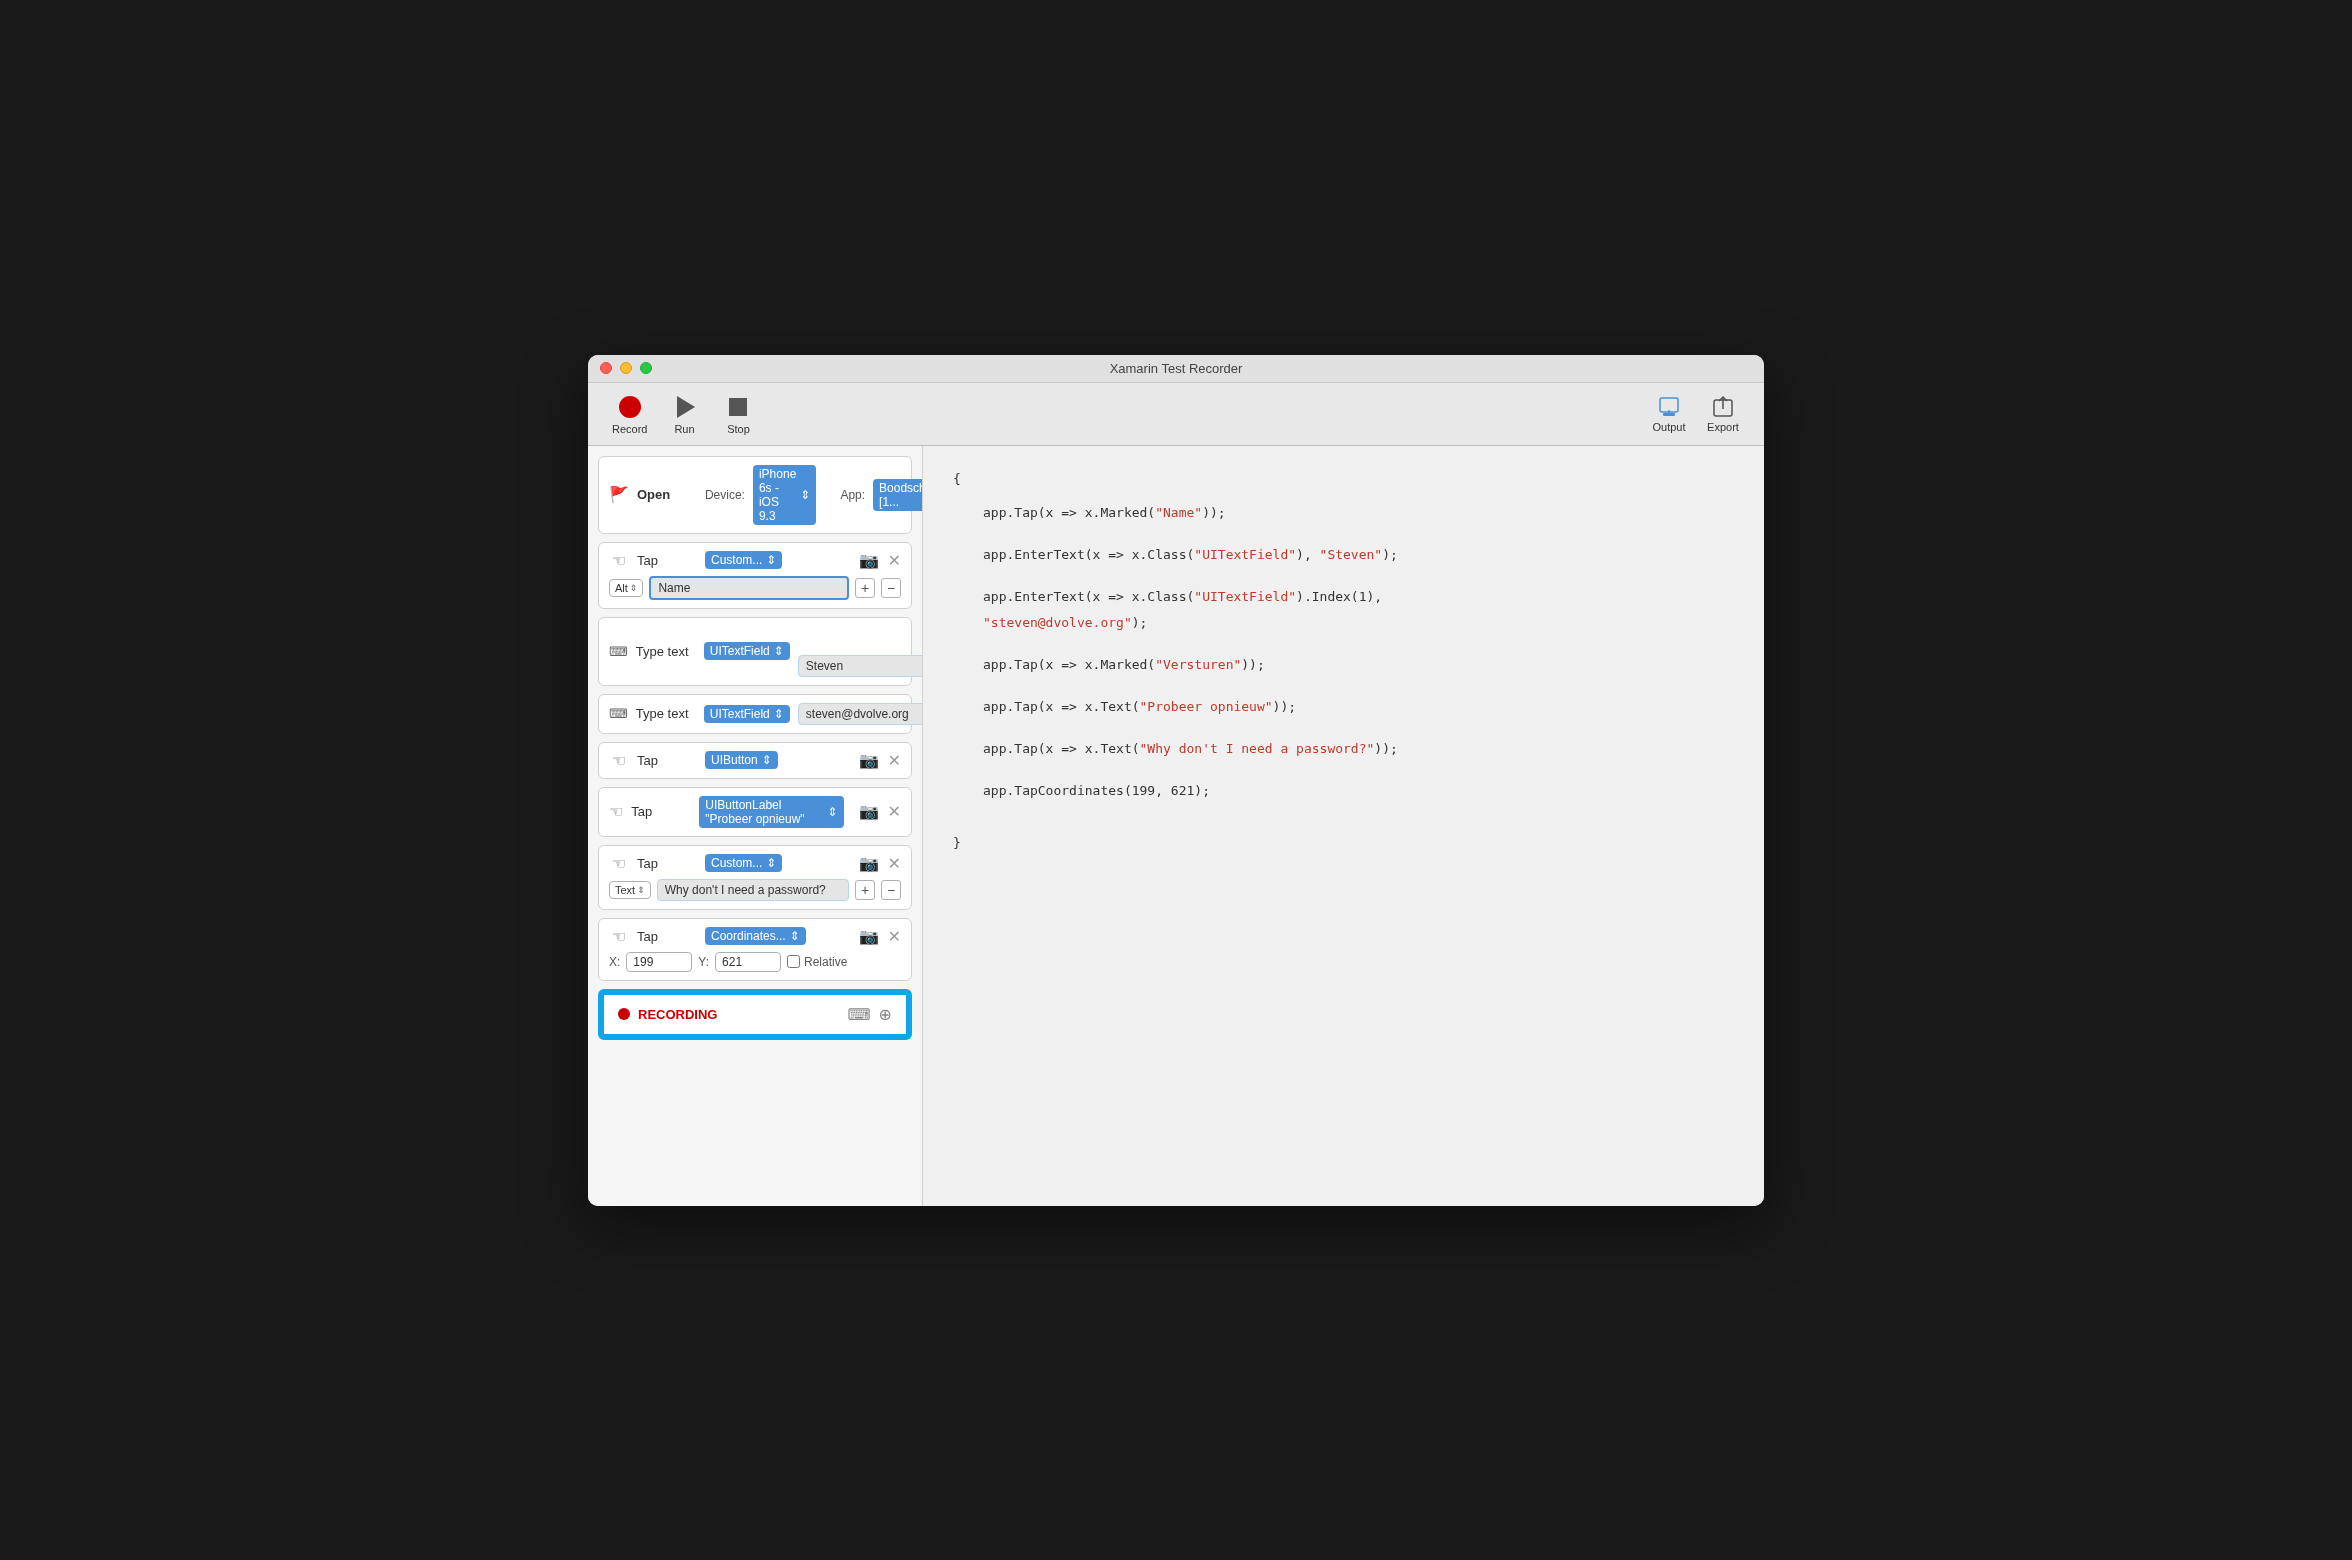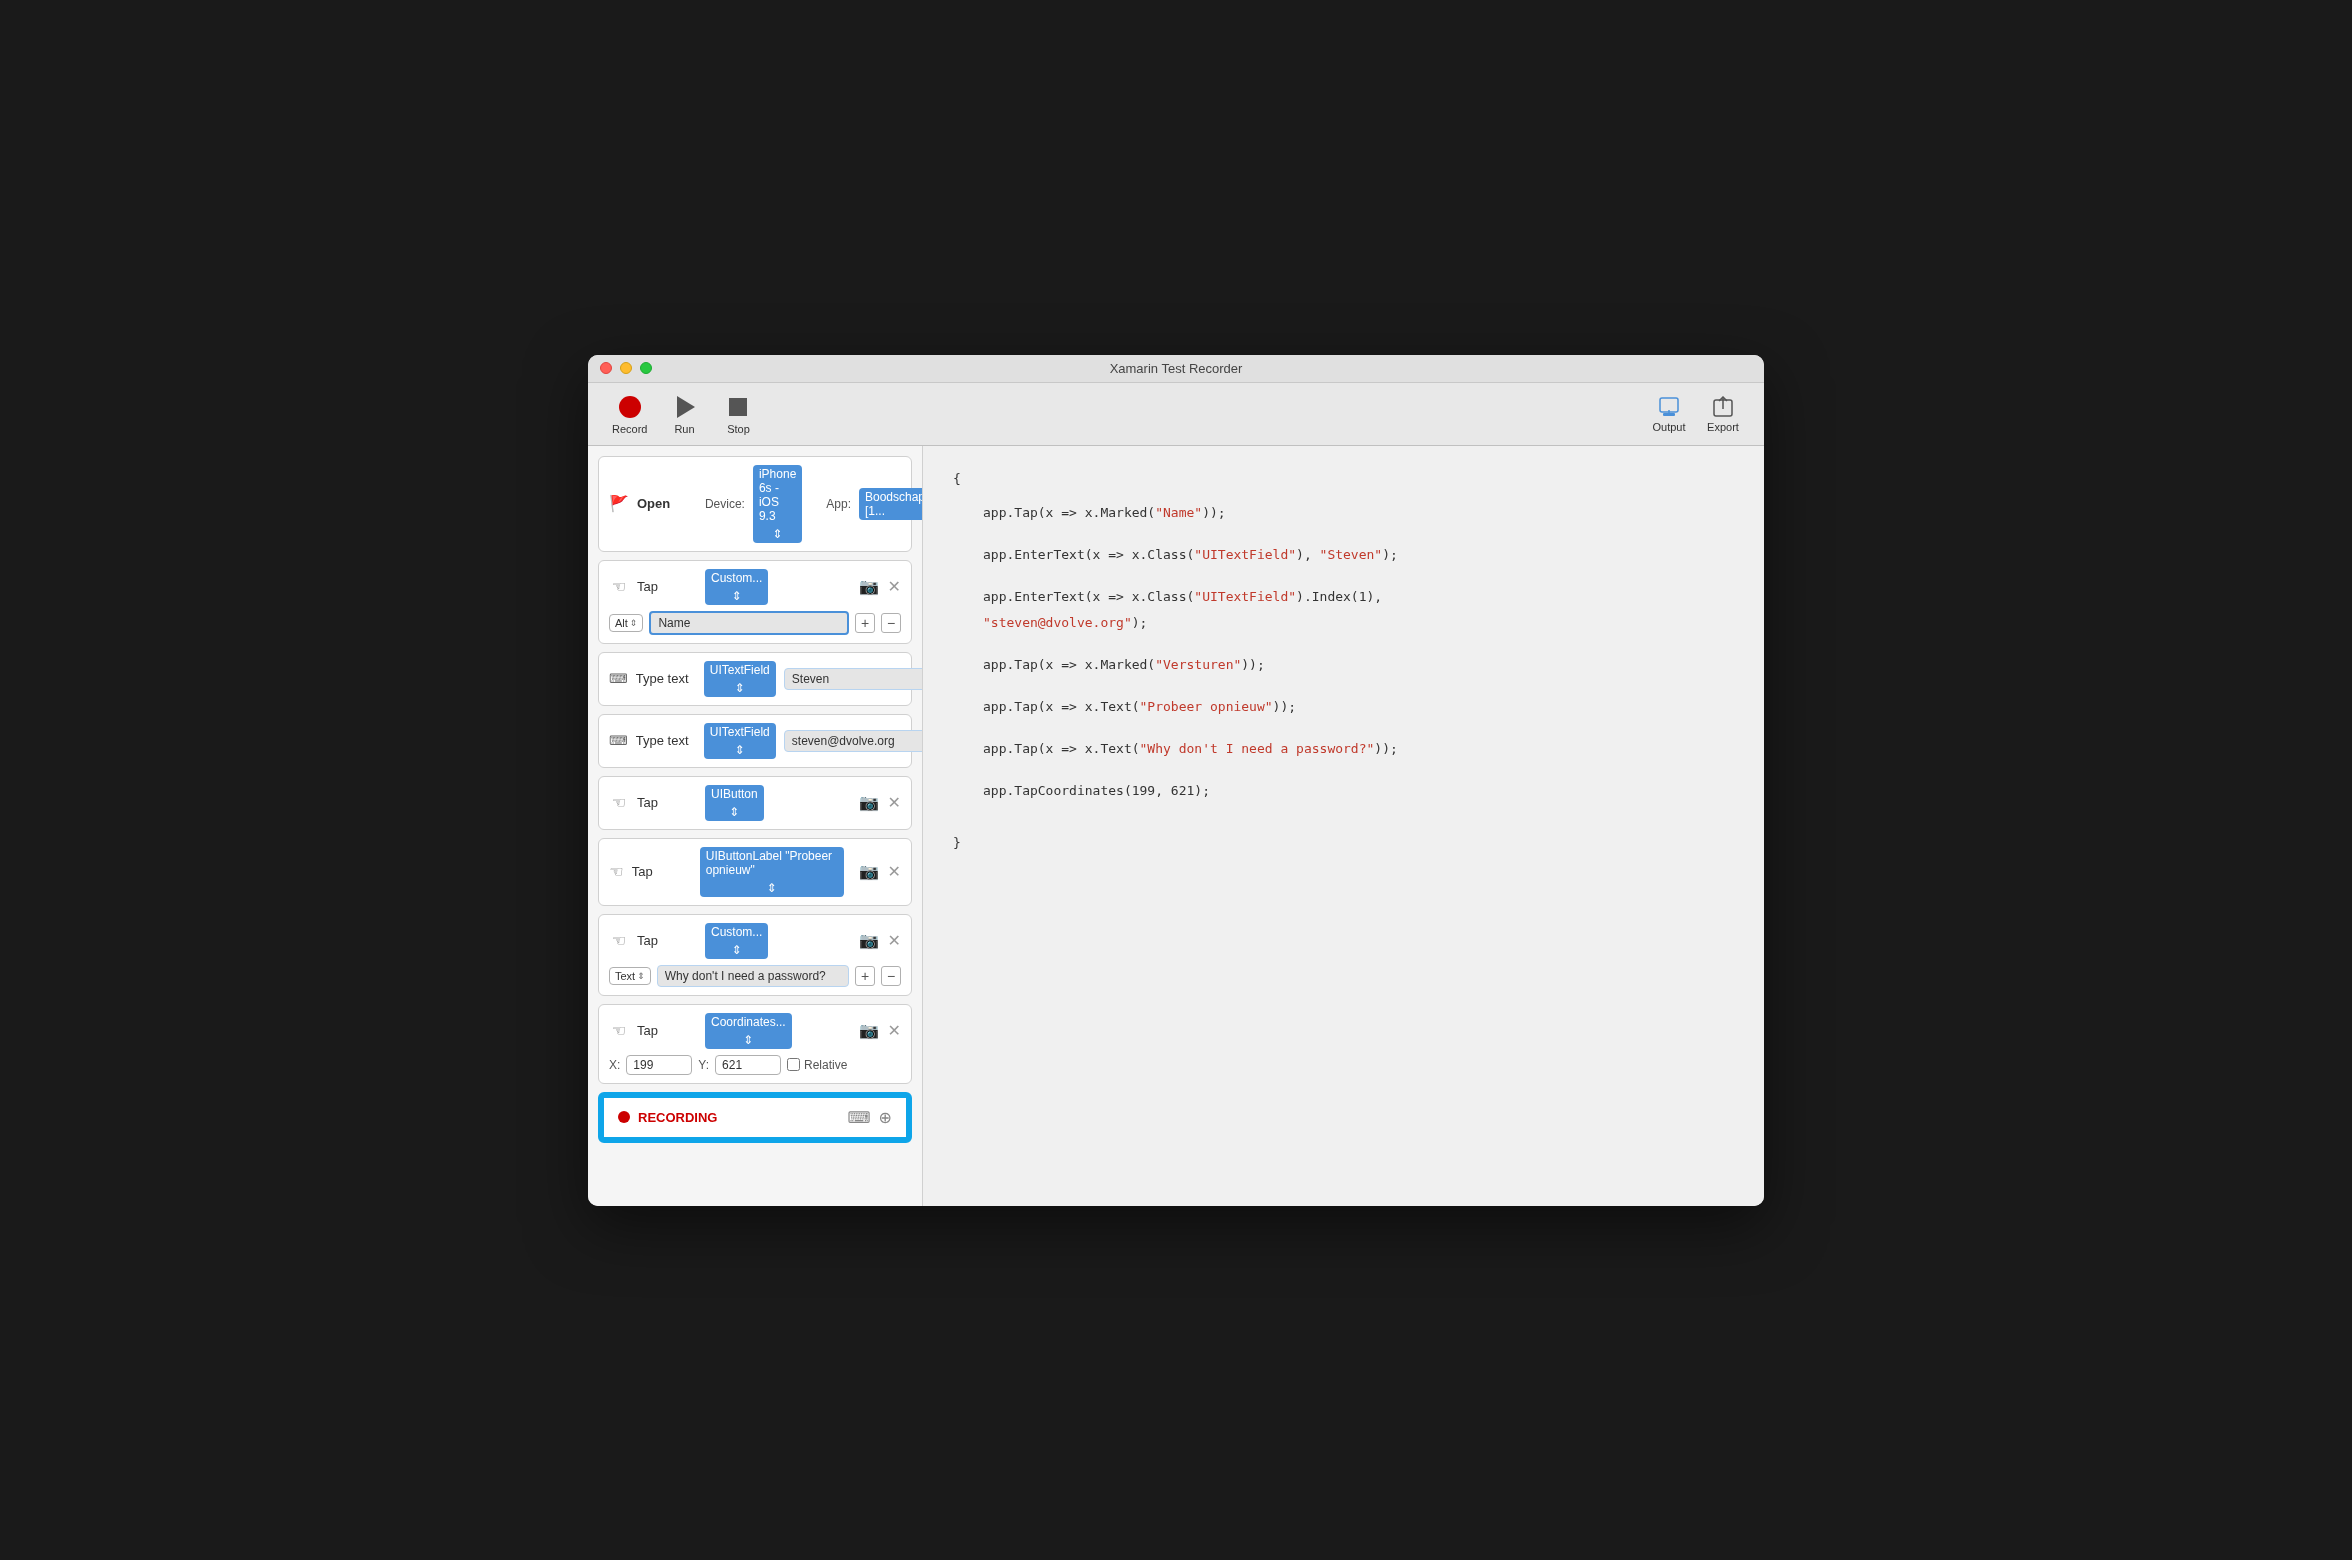--- a/index.html
+++ b/index.html
@@ -180,21 +180,20 @@
       background: #4a90d9;
       border: none;
       border-radius: 4px;
       color: white;
       padding: 2px 6px;
       font-size: 12px;
       display: flex;
       align-items: center;
       gap: 4px;
       cursor: pointer;
-      flex-direction: column;
     }
     .device-label { font-size: 12px; color: #555; }
     .app-label { font-size: 12px; color: #555; margin-left: 16px; }
     .action-spacer { flex: 1; }
     .camera-btn {
       color: #4a90d9;
       font-size: 16px;
       cursor: pointer;
     }
     .close-btn {
@@ -414,21 +413,21 @@
       </div>
 
       <div class="action-row">
         <div class="action-row-top">
           <span class="action-icon" style="font-size:13px;">⌨</span>
           <span class="action-label">Type text</span>
           <div class="dropdown-blue">
             <span>UITextField</span>
             <span class="arrow">⇕</span>
           </div>
-          <input class="text-input" style="flex: 1 1 0%;" value="Steven">
+          <input class="text-input" style="flex: 1 1 0%; margin-top: 29px;" value="Steven">
 
         </div>
       </div>
 
       <div class="action-row">
         <div class="action-row-top">
           <span class="action-icon" style="font-size:13px;">⌨</span>
           <span class="action-label">Type text</span>
           <div class="dropdown-blue">
             <span>UITextField</span>

